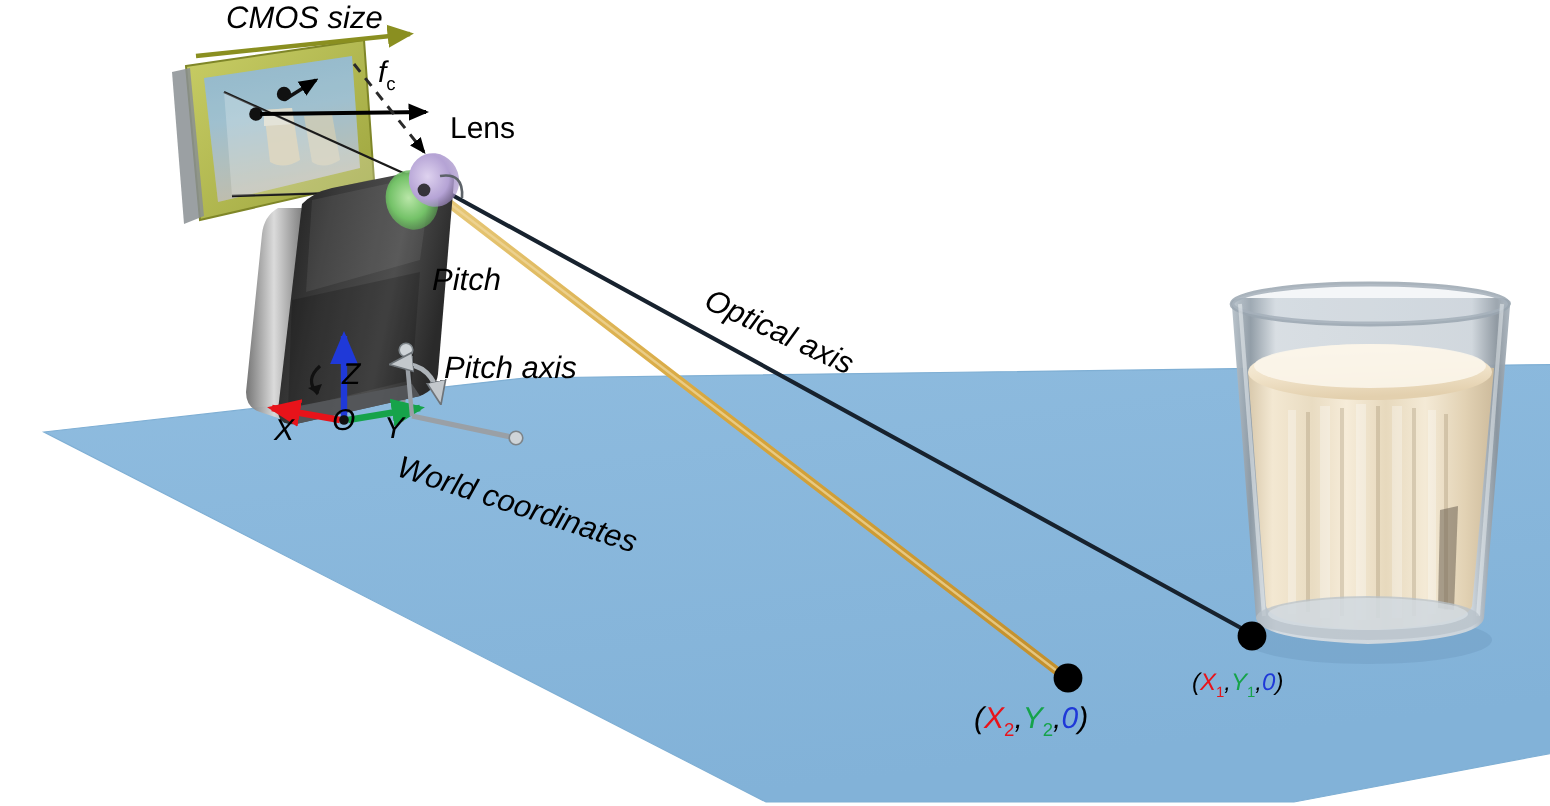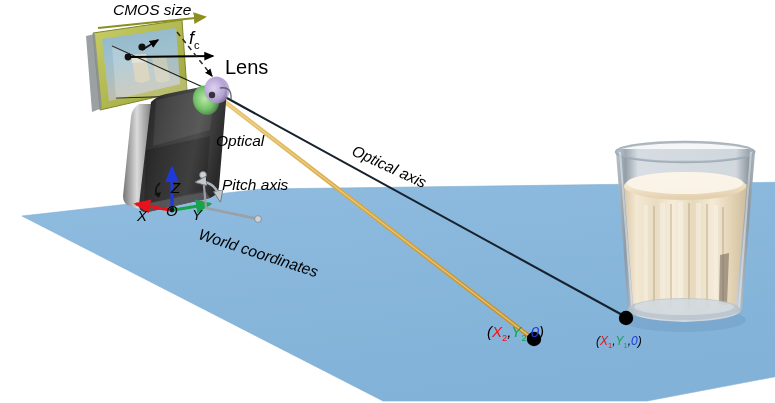--- a/index.html
+++ b/index.html
@@ -35,33 +35,33 @@
     -webkit-font-smoothing: antialiased;
   }
   .italic { font-style: italic; }
   .lbl sub { font-size: 0.62em; font-style: normal; }
   .cred   { color: #e8131a; }
   .cgreen { color: #16a34a; }
   .cblue  { color: #1f39d8; }
 
   
   #label-cmos-size   { left: 93px;  top: 2px;   font-size: 15.5px; }
-  #label-fc          { left: 169px; top: 29px;  font-size: 18px; text-align: center; }
-  #label-lens        { left: 205px; top: 57px;  font-size: 20px; }
+  #label-fc          { left: 169px; top: 29px;  font-size: 15px; text-align: center; }
+  #label-lens        { left: 205px; top: 57px;  font-size: 15px; }
   #label-height      { left: 196px; top: 133px; font-size: 15.5px; }
   #label-optical-axis{ left: 333px; top: 142px; font-size: 15.5px;
                        transform: rotate(25deg); transform-origin: 0 50%; }
   #label-pitch-angle { left: 202px; top: 177px; font-size: 15.5px; }
   #label-world-coord { left: 179px; top: 226px; font-size: 15.5px;
                        transform: rotate(18deg); transform-origin: 0 50%; }
   #label-axis-x      { left: 117px; top: 208px; font-size: 15px; }
   #label-axis-y      { left: 172px; top: 207px; font-size: 15px; }
   #label-axis-z      { left: 151px; top: 180px; font-size: 15px; }
   #label-axis-o      { left: 146px; top: 203px; font-size: 15px; }
-  #label-point2      { left: 467px; top: 324px; font-size: 15px; }
+  #label-point2      { left: 467px; top: 352px; font-size: 15px; }
   #label-point1      { left: 576px; top: 335px; font-size: 12px; }
 </style>
 </head>
 <body>
 
 <div id="figure">
 
   <svg class="layer" viewBox="0 0 775 403">
     <defs>
       <linearGradient id="gradGround" x1="0" y1="0" x2="0.4" y2="1">
@@ -294,21 +294,21 @@
       <circle cx="514" cy="339" r="7.2" fill="#000000"></circle>
     </g>
   </svg>
 
   <div class="lbl italic" id="label-cmos-size">CMOS size</div>
 
   <div class="lbl italic" id="label-fc"><span>f</span><sub>c</sub></div>
 
   <div class="lbl" id="label-lens">Lens</div>
 
-  <div class="lbl italic" id="label-height">Optical</div>
+  <div class="lbl italic" id="label-height">Pitch</div>
 
   <div class="lbl italic" id="label-optical-axis">Optical axis</div>
 
   <div class="lbl italic" id="label-pitch-angle">Pitch axis</div>
 
   <div class="lbl italic" id="label-world-coord">World coordinates</div>
 
   <div class="lbl italic" id="label-axis-x">X</div>
   <div class="lbl italic" id="label-axis-y">Y</div>
   <div class="lbl italic" id="label-axis-z">Z</div>

